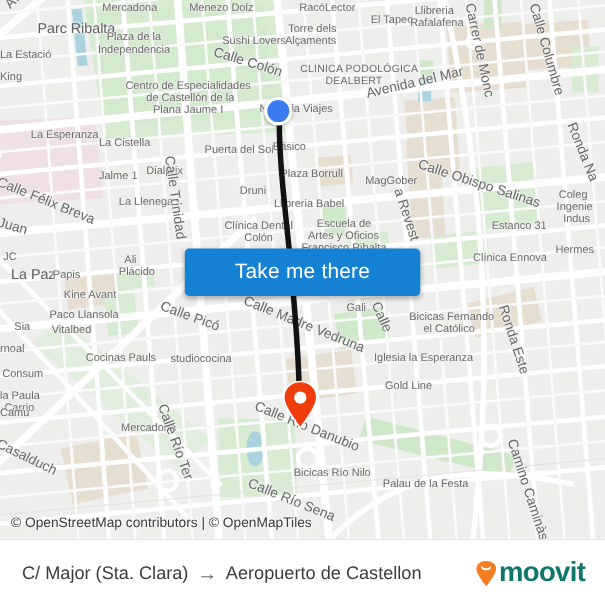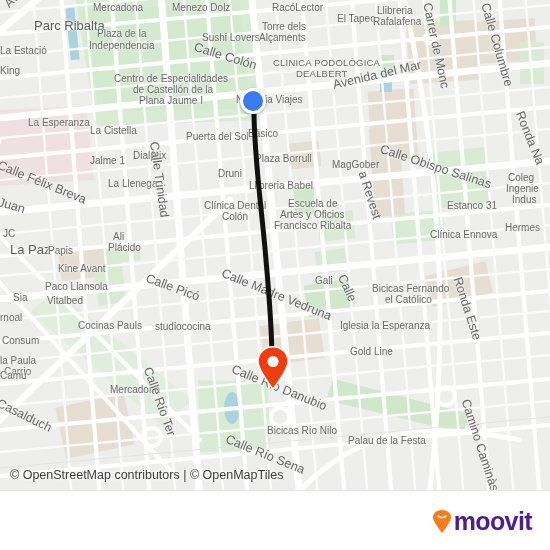--- a/index.html
+++ b/index.html
@@ -99,21 +99,21 @@
     white-space: nowrap;
     display:flex; align-items:center; gap:8px;
   }
   .arrow-icon { color:#6a6a6a; font-size:18px; line-height:1; }
   .brand {
     position:absolute; right: 18px; top: 50%;
     transform: translateY(-50%);
     display:flex; align-items:center; gap:2px;
   }
   .brand-word {
-    font-size: 25px; font-weight: bold; color:#4c1d95;
+    font-size: 25px; font-weight: bold; color:#0f766e;
     letter-spacing:-.6px; font-family:"Liberation Sans", sans-serif;
   }
 </style>
 </head>
 <body>
 
 <div id="root">
 
   <div class="map">
 
@@ -328,25 +328,31 @@
       <path d="M254 104 C253 150, 262 210, 266 260 C270 305, 272 340, 272 362" stroke="#111111" stroke-width="5" fill="none" stroke-linecap="round"></path>
     </svg>
 
     <div class="origin-dot" style="left:240px; top:88px;"></div>
 
     <svg class="dest-pin" style="left:256px; top:346px;" viewBox="0 0 34 44">
       <path d="M17 43 C17 43 32 24 32 15.5 C32 7 25.3 0.8 17 0.8 C8.7 0.8 2 7 2 15.5 C2 24 17 43 17 43 Z" fill="#ef3d0d" stroke="#ffffff" stroke-width="1.4"></path>
       <circle cx="17" cy="15.5" r="5.6" fill="#ffffff"></circle>
     </svg>
 
+    <button class="cta">Take me there</button>
 
     <div class="attrib">© OpenStreetMap contributors | © OpenMapTiles</div>
   </div>
 
   <div class="footer">
+    <div class="route-title">
+      <span>C/ Major (Sta. Clara)</span>
+      <span class="arrow-icon">→</span>
+      <span>Aeropuerto de Castellon</span>
+    </div>
     <div class="brand">
       <svg width="20" height="24" viewBox="0 0 20 24">
         <path d="M10 23.5 C10 23.5 19 12.5 19 7.8 C19 3.2 15 0.4 10 0.4 C5 0.4 1 3.2 1 7.8 C1 12.5 10 23.5 10 23.5 Z" fill="#f57c1f"></path>
         <path d="M6.2 6.2 C6.9 8.6 13.1 8.6 13.8 6.2" stroke="#ffffff" stroke-width="1.6" fill="none" stroke-linecap="round"></path>
       </svg>
       <span class="brand-word">moovit</span>
     </div>
   </div>
 
 </div>

